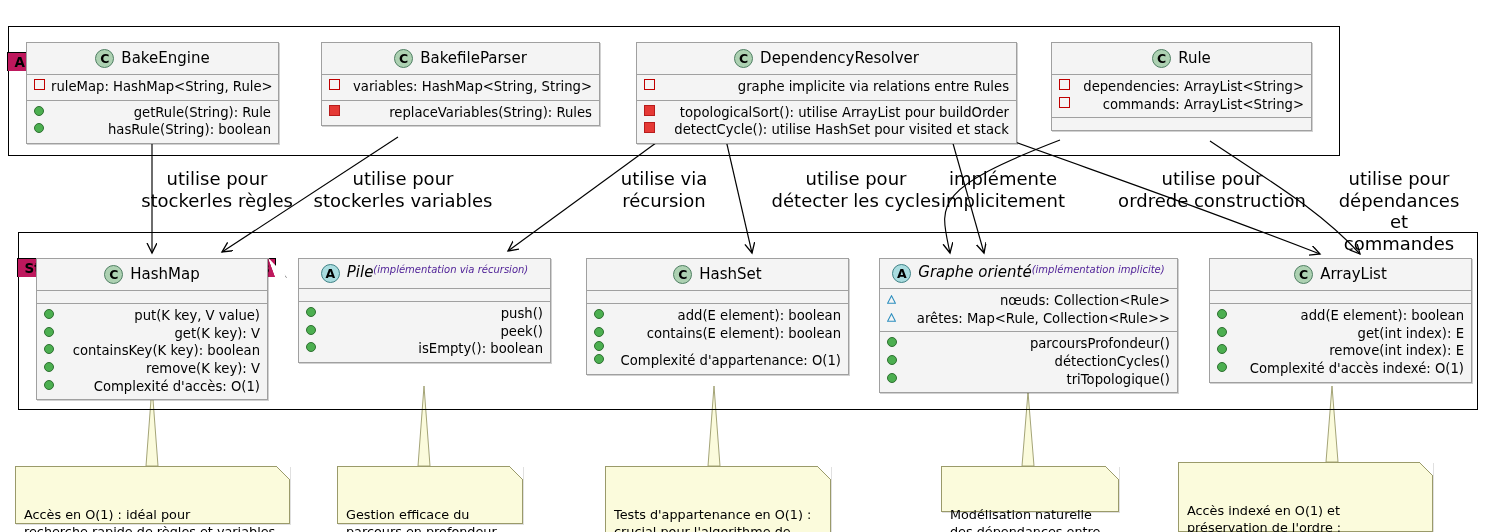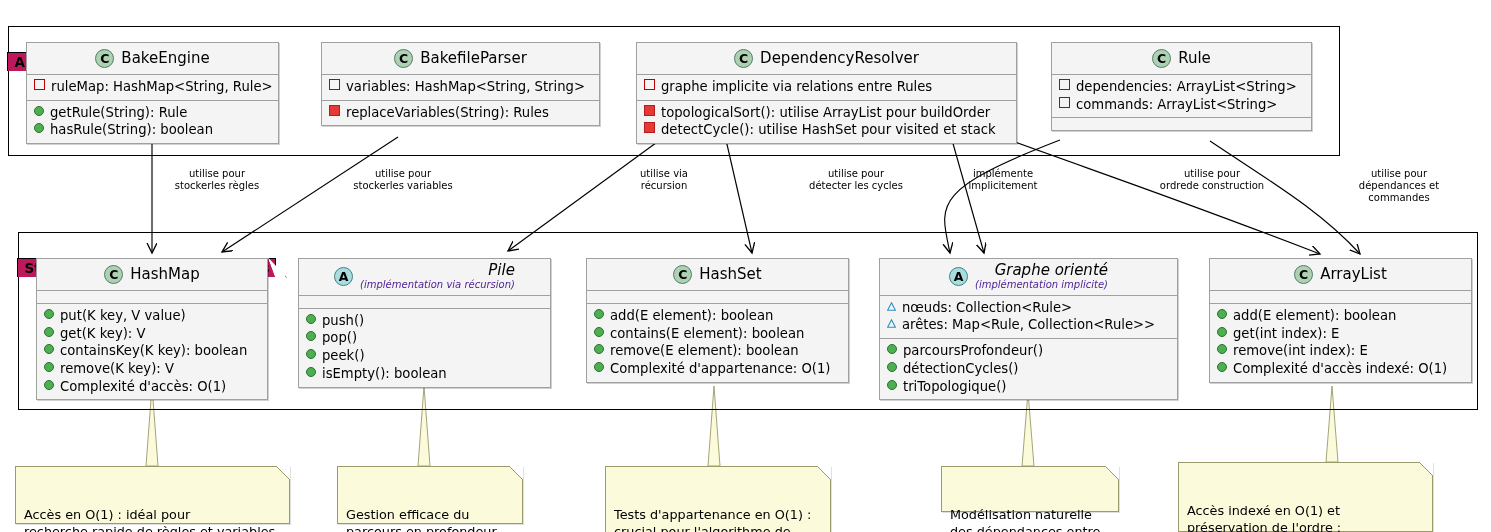--- a/index.html
+++ b/index.html
@@ -119,22 +119,22 @@
   .uclass-name {
     font-size: 15px;
     color: #000000;
     white-space: nowrap;
   }
   .uclass-name.italic {
     font-style: italic;
   }
   .name-stack {
     display: flex;
-    flex-direction: column;
-    align-items: flex-end;
+    flex-direction: row;
+    align-items: flex-start;
     line-height: 1.15;
   }
   .name-sub {
     font-size: 10px;
     font-style: italic;
     color: #4c1d95;
     white-space: nowrap;
   }
   .compartment {
     padding: 3px 7px 4px 7px;
@@ -148,20 +148,21 @@
     min-height: 6px;
   }
   .member {
     display: flex;
     align-items: baseline;
     gap: 6px;
     font-size: 13.2px;
     color: #000000;
     line-height: 1.34;
     white-space: nowrap;
+    justify-content: space-between;
   }
   .vis {
     flex: 0 0 auto;
     position: relative;
     top: -1px;
     width: 9px;
     height: 9px;
     display: inline-block;
   }
   .vis.priv-field {
@@ -199,21 +200,21 @@
     position: absolute;
     right: -1px;
     top: -1px;
     width: 14px;
     height: 14px;
   }
 
   
   .edge-label {
     position: absolute;
-    font-size: 10px;
+    font-size: 18px;
     color: #000000;
     text-align: center;
     line-height: 1.2;
     white-space: pre-line;
     transform: translateX(-50%);
   }
 </style>
 </head>
 <body>
 
@@ -398,24 +399,20 @@
       </span>
     </div>
     <div class="compartment empty"></div>
     <div class="compartment">
       <div class="member">
         <span class="vis pub-method"></span>
         <span>push()</span>
       </div>
       <div class="member">
         <span class="vis pub-method"></span>
-        <span>pop()</span>
-      </div>
-      <div class="member">
-        <span class="vis pub-method"></span>
         <span>peek()</span>
       </div>
       <div class="member">
         <span class="vis pub-method"></span>
         <span>isEmpty(): boolean</span>
       </div>
     </div>
   </div>
 
   <div class="uclass" style="left:586px; top:258px; width:263px;">
@@ -428,21 +425,20 @@
       <div class="member">
         <span class="vis pub-method"></span>
         <span>add(E element): boolean</span>
       </div>
       <div class="member">
         <span class="vis pub-method"></span>
         <span>contains(E element): boolean</span>
       </div>
       <div class="member">
         <span class="vis pub-method"></span>
-        <span>remove(E element): boolean</span>
       </div>
       <div class="member">
         <span class="vis pub-method"></span>
         <span>Complexité d'appartenance: O(1)</span>
       </div>
     </div>
   </div>
 
   <div class="uclass" style="left:879px; top:258px; width:299px;">
     <div class="uclass-header two-line">

